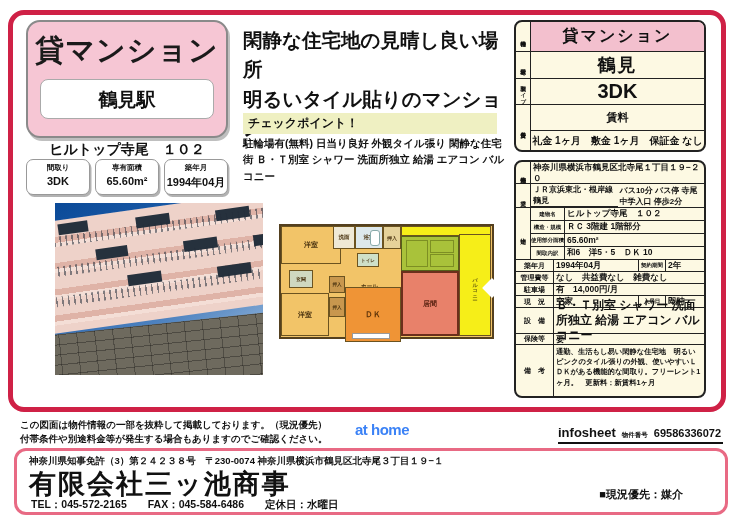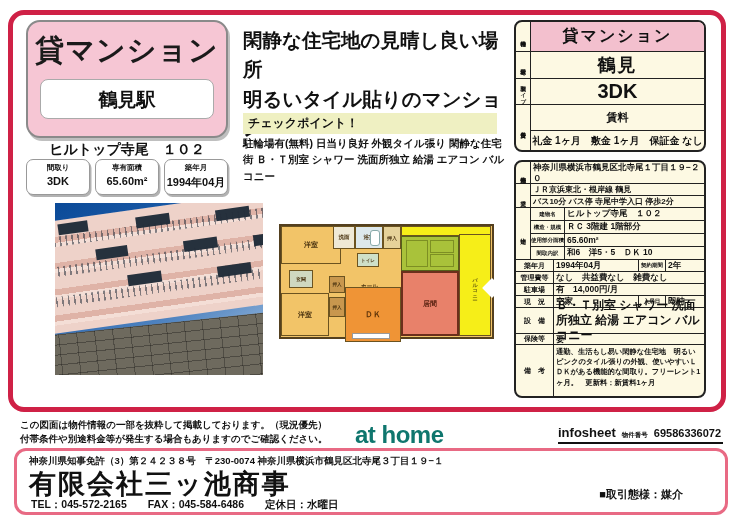--- a/index.html
+++ b/index.html
@@ -75,40 +75,40 @@
   #terms-line { height:19px; display:flex; align-items:center; justify-content:center; font-size:10px; }
 
   
   #panel2 { left:514px; top:160px; width:192px; height:238px; border:2px solid #222; border-radius:8px; background:#fdf9e3; overflow:hidden; display:flex; flex-direction:column; }
   .p2row { display:flex; border-bottom:1px solid #222; align-items:stretch; }
   .p2row:last-child { border-bottom:none; }
   .hlab { width:38px; min-width:38px; border-right:1px solid #222; display:flex; align-items:center; justify-content:center; font-size:7px; text-align:center; }
   .p2val { flex:1; display:flex; align-items:center; padding:0 2px; font-size:8.5px; line-height:1.25; }
   #r-addr { height:22px; } #r-addr .p2val { font-size:8.5px; }
   #r-traffic { height:24px; }
-  #traffic-col { flex:1; display:flex; flex-direction:column; }
+  #traffic-col { flex:1; display:flex; flex-direction:row; }
   #traffic-col div { flex:1; display:flex; align-items:center; padding:0 2px; font-size:8px; }
   #traffic-col div:first-child { border-bottom:1px solid #222; }
   #r-bld { height:52px; }
   #bld-col { flex:1; display:flex; flex-direction:column; }
   .bld-row { flex:1; display:flex; border-bottom:1px solid #222; }
   .bld-row:last-child { border-bottom:none; }
   .bld-lab { width:34px; min-width:34px; border-right:1px solid #222; display:flex; align-items:center; justify-content:center; font-size:5.5px; text-align:center; line-height:1.1; }
   .bld-val { flex:1; display:flex; align-items:center; padding:0 2px; font-size:8.5px; }
   .mini { height:12px; }
   .mini .p2val { font-size:8.5px; }
   .lab2 { width:28px; min-width:28px; border-left:1px solid #222; border-right:1px solid #222; display:flex; align-items:center; justify-content:center; font-size:5.5px; }
   .val2 { width:38px; display:flex; align-items:center; padding:0 2px; font-size:8.5px; }
   #r-equip { height:26px; } #r-equip .p2val { font-size:12px; }
   #r-ins { height:11px; }
   #r-biko { flex:1; } #r-biko .p2val { font-size:7.3px; line-height:1.4; align-items:flex-start; padding-top:2px; }
 
   
   #disclaimer { left:20px; top:418px; width:345px; font-size:9.5px; line-height:1.5; }
-  #athome { left:355px; top:421px; font-size:24px; letter-spacing:-0.5px; color:#0f766e; }
+  #athome { left:355px; top:421px; font-size:15px; letter-spacing:-0.5px; color:#3b82f6; }
   #infosheet { left:558px; top:425px; width:165px; border-bottom:2px solid #111; padding-bottom:2px; display:flex; align-items:baseline; gap:6px; }
   #infosheet .is { font-size:13px; } #infosheet .pnl { font-size:6.5px; } #infosheet .pn { font-size:11px; }
 
   
   #company-box { left:14px; top:448px; width:714px; height:67px; border:3px solid #e86a84; border-radius:12px; background:#fff; }
   #license { position:absolute; left:12px; top:4px; font-size:9.5px; }
   #cname { position:absolute; left:12px; top:15px; font-size:27px; letter-spacing:2px; }
   #contact { position:absolute; left:14px; top:47px; font-size:10.5px; }
   #transaction { position:absolute; right:42px; top:36px; font-size:11px; }
 </style>
@@ -293,14 +293,14 @@
 <div class="abs" id="infosheet">
   <span class="is">infosheet</span>
   <span class="pnl">物件番号</span>
   <span class="pn">69586336072</span>
 </div>
 
 <div class="abs" id="company-box">
   <div id="license">神奈川県知事免許（3）第２４２３８号　〒230-0074 神奈川県横浜市鶴見区北寺尾３丁目１９−１</div>
   <div id="cname">有限会社三ッ池商事</div>
   <div id="contact">TEL：045-572-2165　　FAX：045-584-6486　　定休日：水曜日</div>
-  <div id="transaction">■取引態様：媒介</div>
+  <div id="transaction">■現況優先：媒介</div>
 </div>
 
 </body></html>

